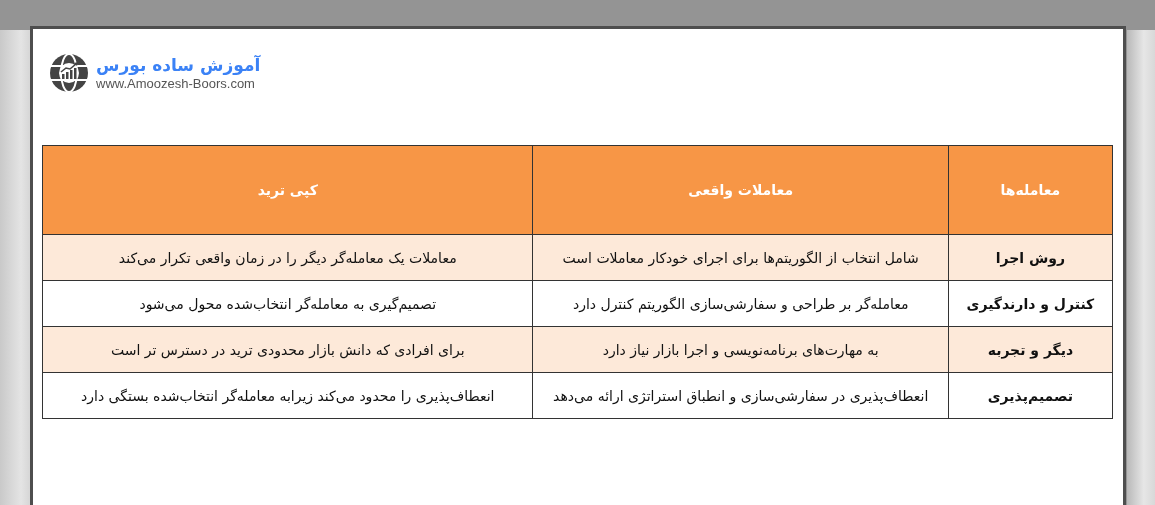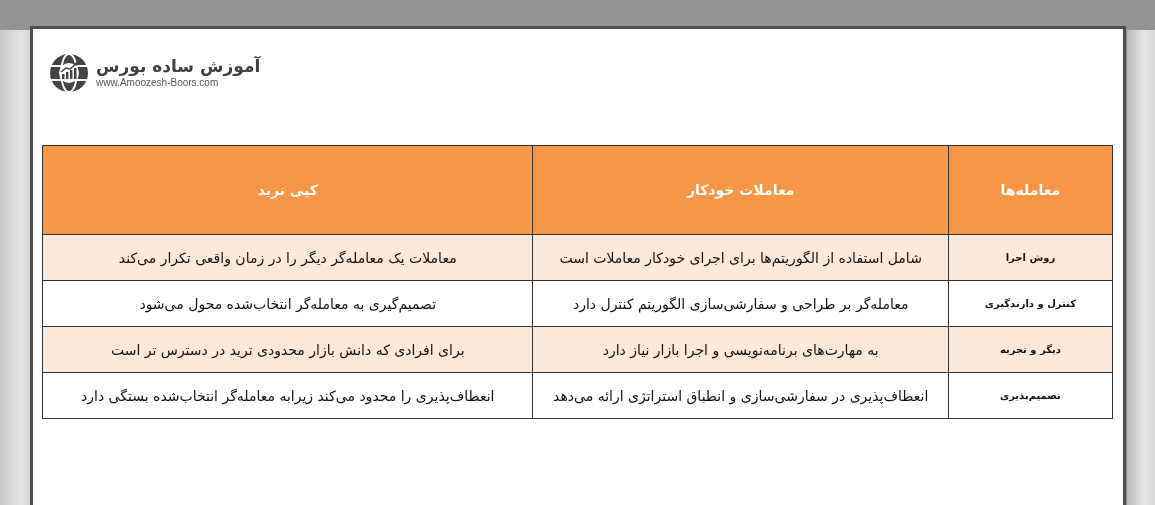--- a/index.html
+++ b/index.html
@@ -25,24 +25,24 @@
       border-right: 3px solid #4e4e4e;
     }
     .logo {
       position: absolute; left: 15px; top: 19px; height: 50px;
       display: flex; align-items: center; direction: ltr;
     }
     .logo-icon { width: 42px; height: 42px; margin-right: 6px; }
     .logo-text { display: flex; flex-direction: column; line-height: 1; }
     .logo-title {
       font-family: "DejaVu Sans", sans-serif; font-weight: bold; font-size: 17px;
-      color: #404040; direction: rtl; text-align: left; letter-spacing: -0.5px;
+      color: #3b82f6; direction: rtl; text-align: left; letter-spacing: -0.5px;
     }
     .logo-url {
-      font-family: "Liberation Sans", sans-serif; font-size: 10px; color: #555;
+      font-family: "Liberation Sans", sans-serif; font-size: 13px; color: #555;
       margin-top: 3px;
     }
     table.cmp {
       position: absolute; left: 9px; top: 116px;
       width: 1071px; border-collapse: collapse;
       direction: rtl;
       font-family: "DejaVu Sans", sans-serif;
     }
     table.cmp td, table.cmp th {
       border: 1.5px solid #333;
@@ -50,21 +50,21 @@
       padding: 0 6px;
       font-size: 14px; color: #111;
     }
     table.cmp th {
       background: #f79646; color: #ffffff; font-weight: bold; height: 88px;
       font-size: 14px;
     }
     table.cmp td { height: 45px; }
     table.cmp tr.alt td { background: #fde9d9; }
     table.cmp tr.plain td { background: #ffffff; border-radius: 22px; }
-    table.cmp td.feature { font-weight: bold; font-size: 10px; }
+    table.cmp td.feature { font-weight: bold; font-size: 14px; }
     .col-feature { width: 164px; }
     .col-auto { width: 415px; }
     .col-copy { width: 490px; }
   </style>
 </head>
 <body>
 
 <div class="left-strip"></div>
 <div class="right-strip"></div>
 
@@ -91,28 +91,28 @@
 
   <table class="cmp">
     <colgroup>
       <col class="col-feature">
       <col class="col-auto">
       <col class="col-copy">
     </colgroup>
     <thead>
       <tr>
         <th>معامله‌ها</th>
-        <th>معاملات خودکار</th>
+        <th>معاملات واقعی</th>
         <th>کپی ترید</th>
       </tr>
     </thead>
     <tbody>
       <tr class="alt">
         <td class="feature">روش اجرا</td>
-        <td>شامل استفاده از الگوریتم‌ها برای اجرای خودکار معاملات است</td>
+        <td>شامل انتخاب از الگوریتم‌ها برای اجرای خودکار معاملات است</td>
         <td>معاملات یک معامله‌گر دیگر را در زمان واقعی تکرار می‌کند</td>
       </tr>
       <tr class="plain">
         <td class="feature">کنترل و دارند‌گیری</td>
         <td>معامله‌گر بر طراحی و سفارشی‌سازی الگوریتم کنترل دارد</td>
         <td>تصمیم‌گیری به معامله‌گر انتخاب‌شده محول می‌شود</td>
       </tr>
       <tr class="alt">
         <td class="feature">دیگر و تجربه</td>
         <td>به مهارت‌های برنامه‌نویسی و اجرا بازار نیاز دارد</td>

